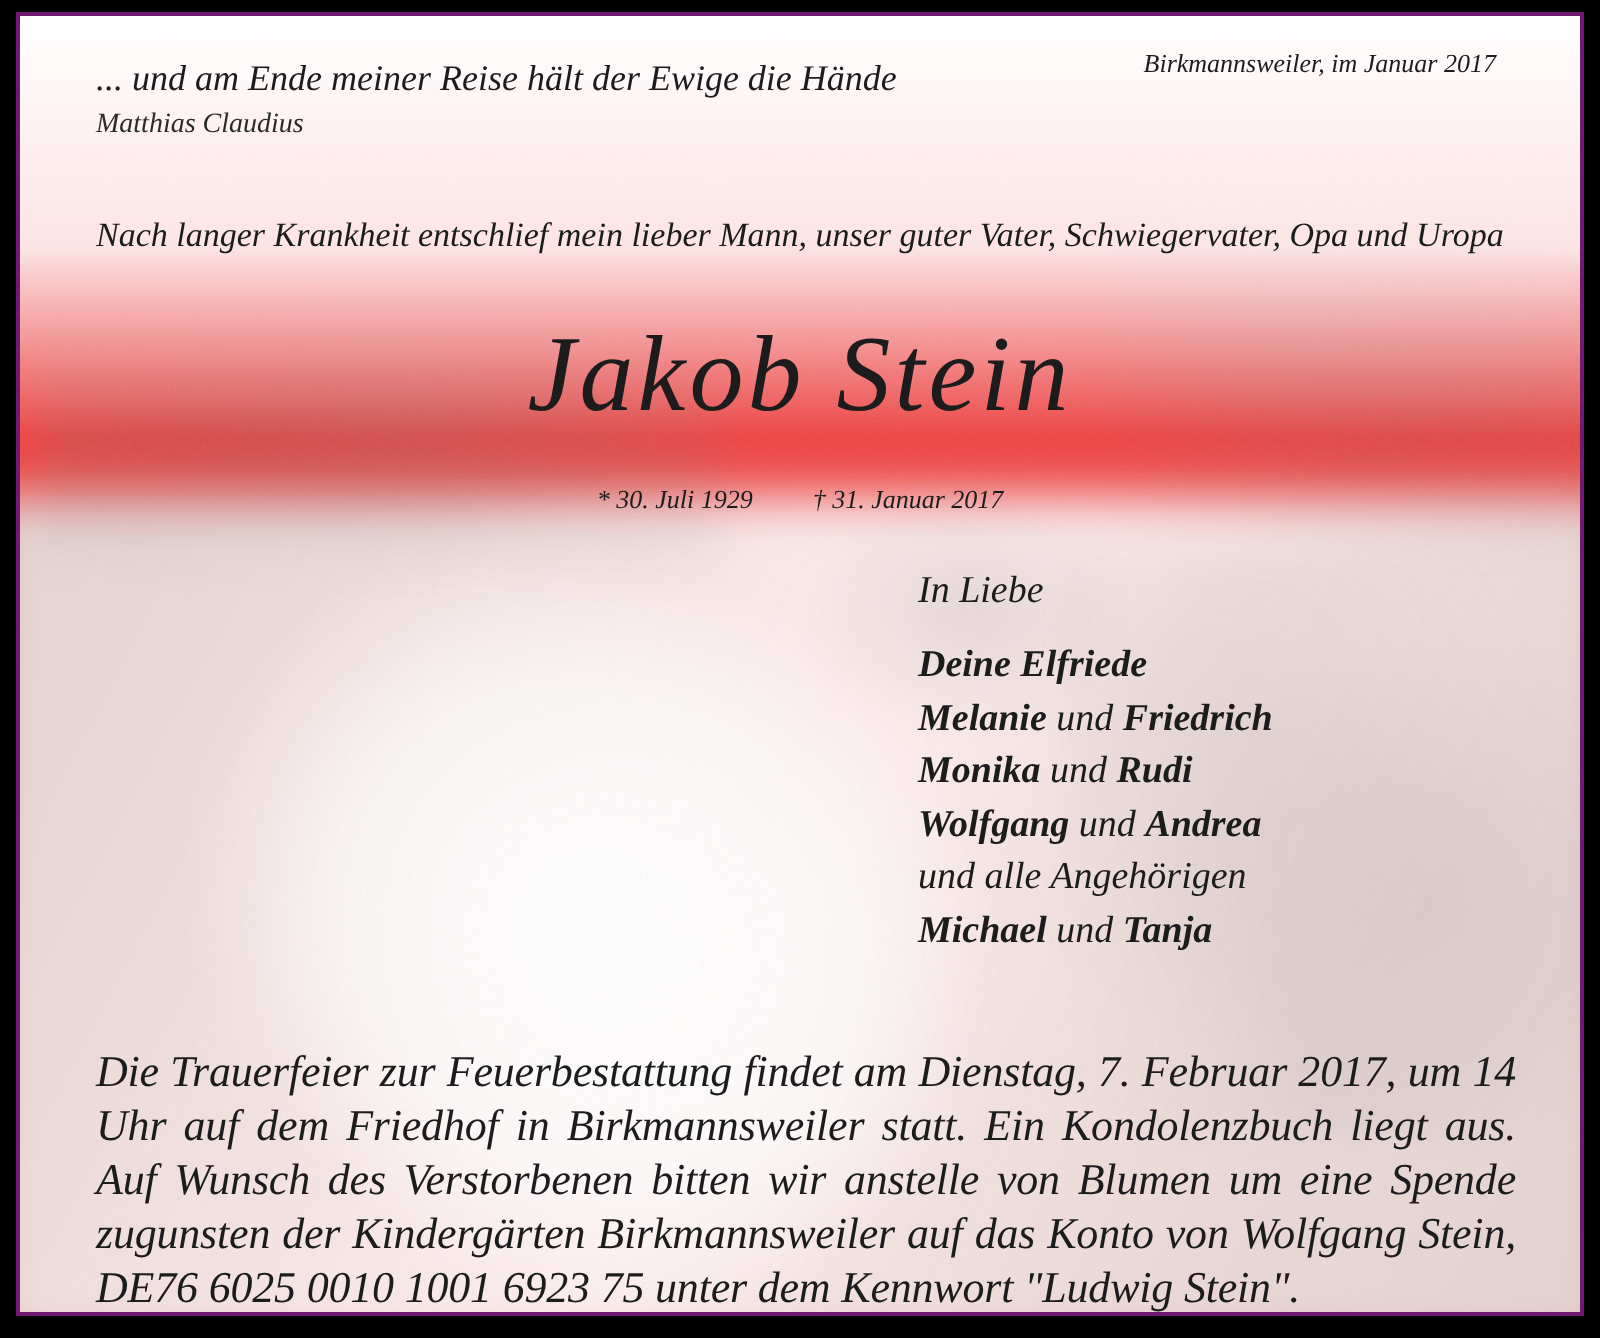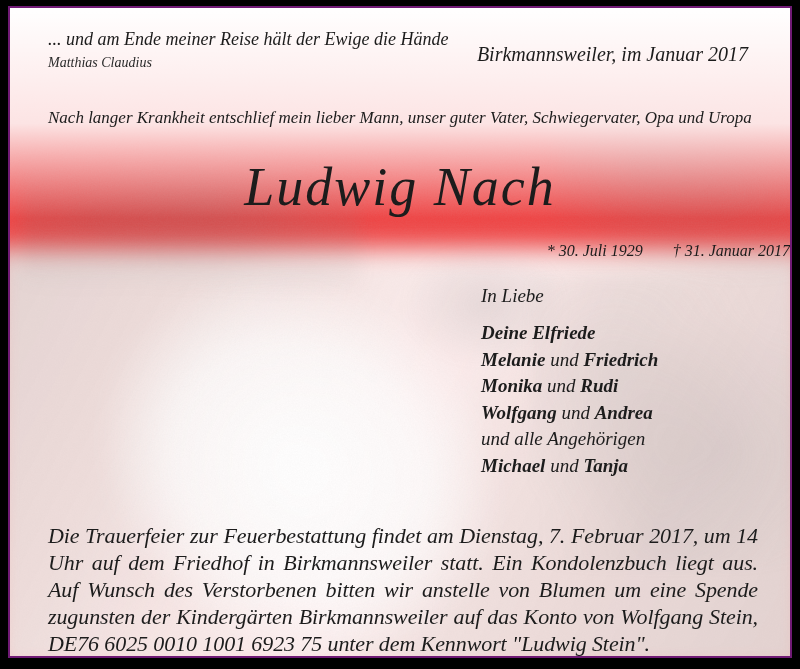--- a/index.html
+++ b/index.html
@@ -70,36 +70,36 @@
     background: linear-gradient(180deg, #ffffff 0%, rgba(255,255,255,.85) 55%, rgba(255,255,255,0) 100%);
   }
   
   .content {
     position: absolute; inset: 0;
     font-style: italic;
     color: #1c1c1c;
   }
   .quote { position: absolute; left: 38px; top: 18px; font-size: 18px; line-height: 26px; }
   .quote .attribution { font-size: 14px; line-height: 22px; color: #2a2a2a; }
-  .dateline { position: absolute; right: 42px; top: 35px; font-size: 20px; }
+  .dateline { position: absolute; right: 42px; top: 16px; font-size: 13px; }
   .intro {
     position: absolute; left: 38px; top: 96px; width: 708px;
     margin: 0; font-size: 17px; line-height: 27px; text-align: justify;
   }
   .name {
     position: absolute; left: 0; top: 148px; width: 100%;
     margin: 0; text-align: center;
     font-size: 54px; font-weight: 400; letter-spacing: 2px;
   }
   .dates {
     position: absolute; left: 0; top: 234px; width: 100%;
-    text-align: right; font-size: 16px;
+    text-align: center; font-size: 13px;
   }
   .dates .birth { margin-right: 30px; }
-  .mourning { position: absolute; left: 471px; top: 277px; }
+  .mourning { position: absolute; left: 449px; top: 277px; }
   .in-love { font-size: 19px; margin-bottom: 13px; }
   .mourner-line { font-size: 19px; line-height: 26.6px; white-space: pre; }
   .mourner-line .b { font-weight: 700; }
   .funeral {
     position: absolute; left: 38px; top: 514px; width: 710px;
     margin: 0; font-size: 22px; line-height: 27px; text-align: justify;
     letter-spacing: -0.1px;
   }
 </style>
 </head>
@@ -126,21 +126,21 @@
 
     <div class="quote">
       <div>... und am Ende meiner Reise hält der Ewige die Hände</div>
       <div class="attribution">Matthias Claudius</div>
     </div>
 
     <div class="dateline">Birkmannsweiler, im Januar 2017</div>
 
     <p class="intro">Nach langer Krankheit entschlief mein lieber Mann, unser guter Vater, Schwiegervater, Opa und Uropa</p>
 
-    <h1 class="name">Ludwig Nach</h1>
+    <h1 class="name">Jakob Stein</h1>
 
     <div class="dates">
       <span class="birth">* 30. Juli 1929</span><span class="death">† 31. Januar 2017</span>
     </div>
 
     <div class="mourning">
       <div class="in-love">In Liebe</div>
       <div>
           <div class="mourner-line"><span class="b">Deine Elfriede</span></div>
           <div class="mourner-line"><span class="b">Melanie</span><span> und </span><span class="b">Friedrich</span></div>

